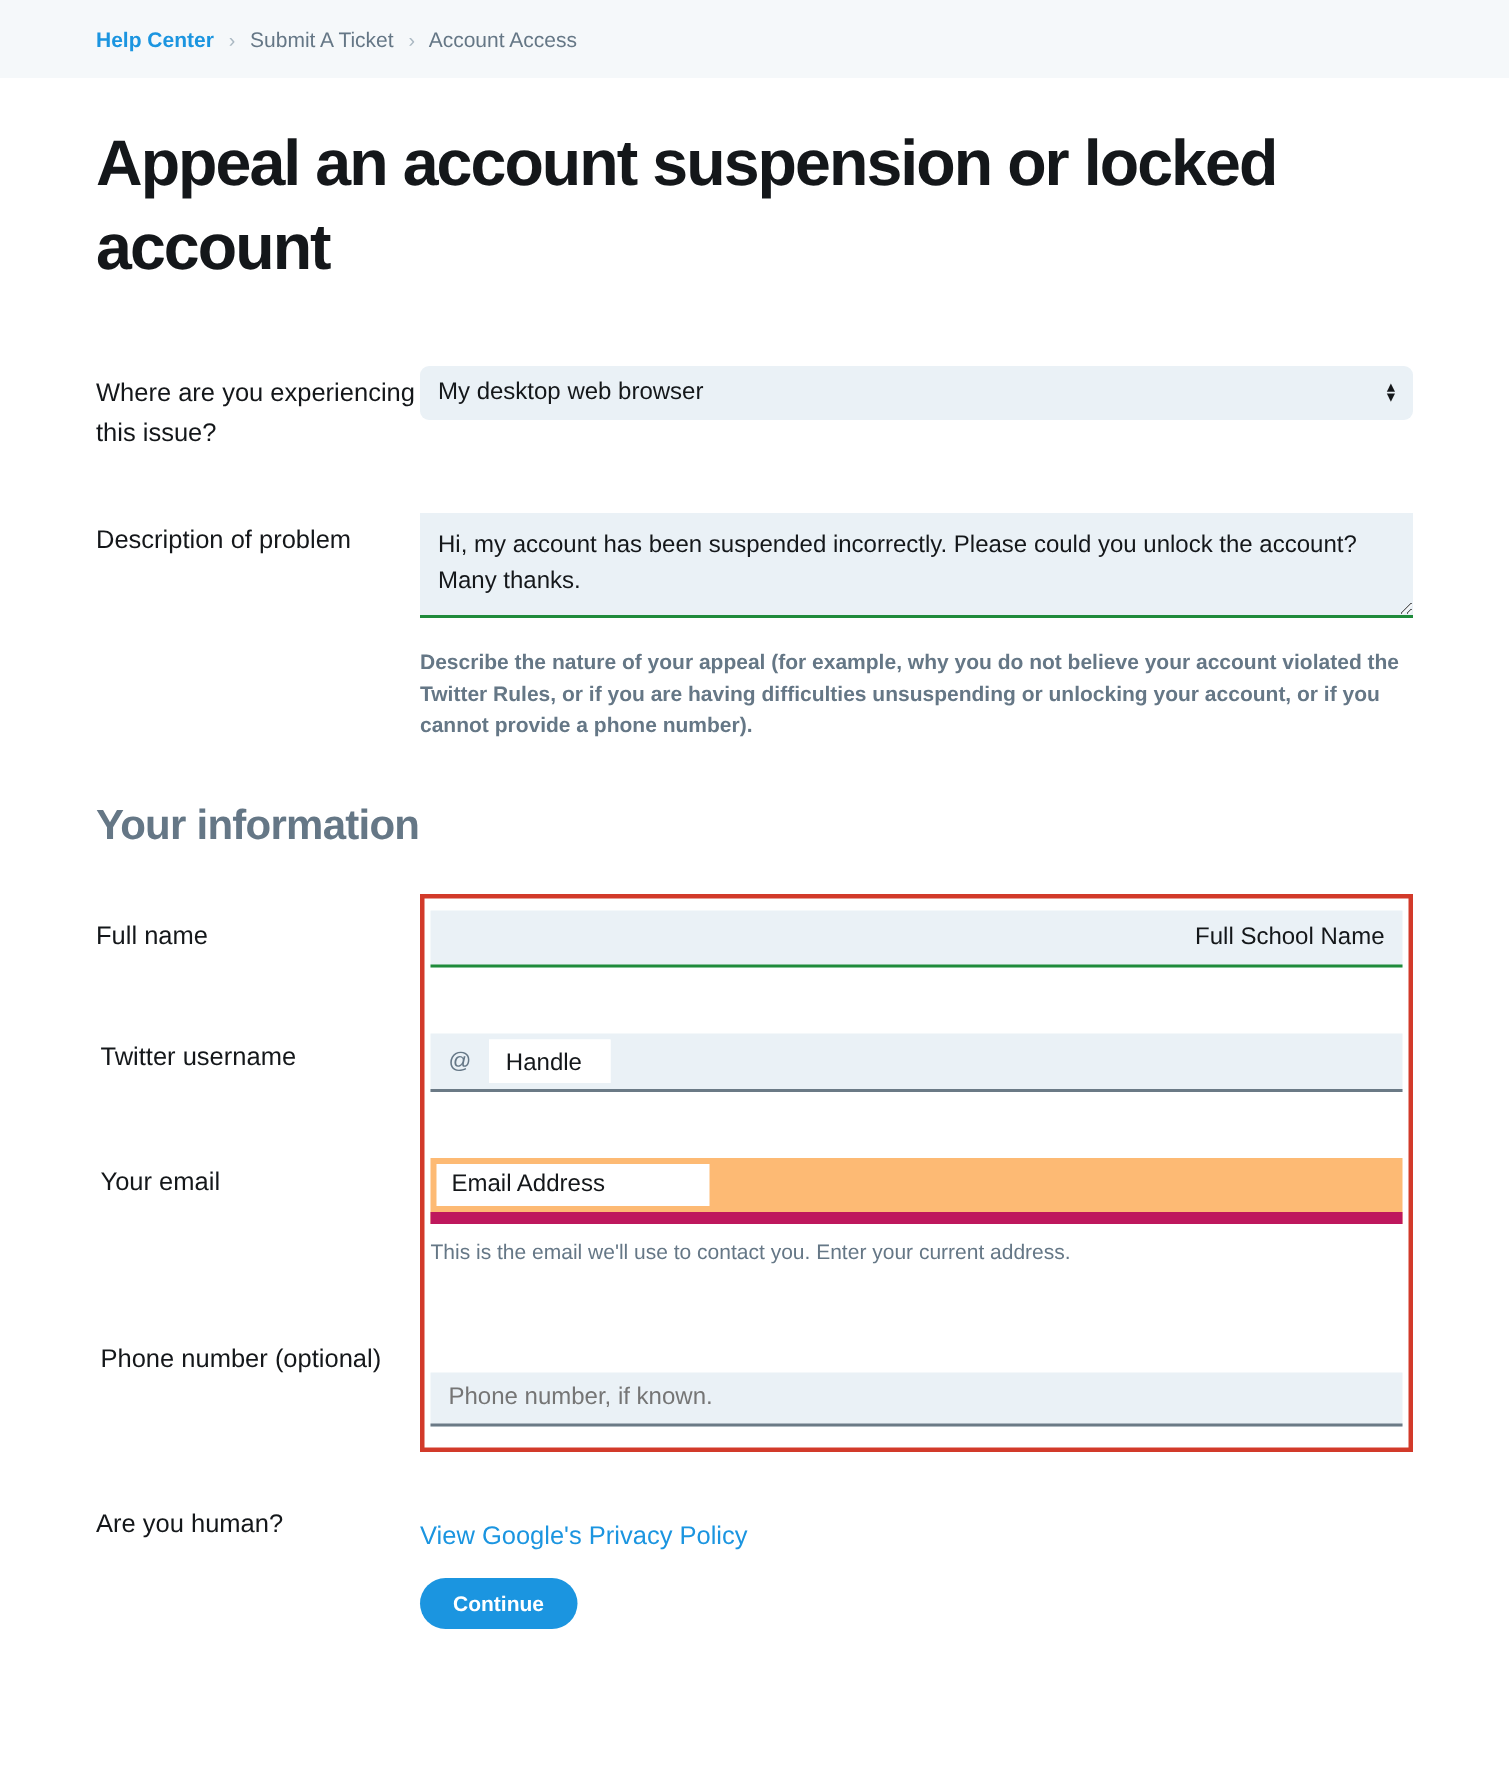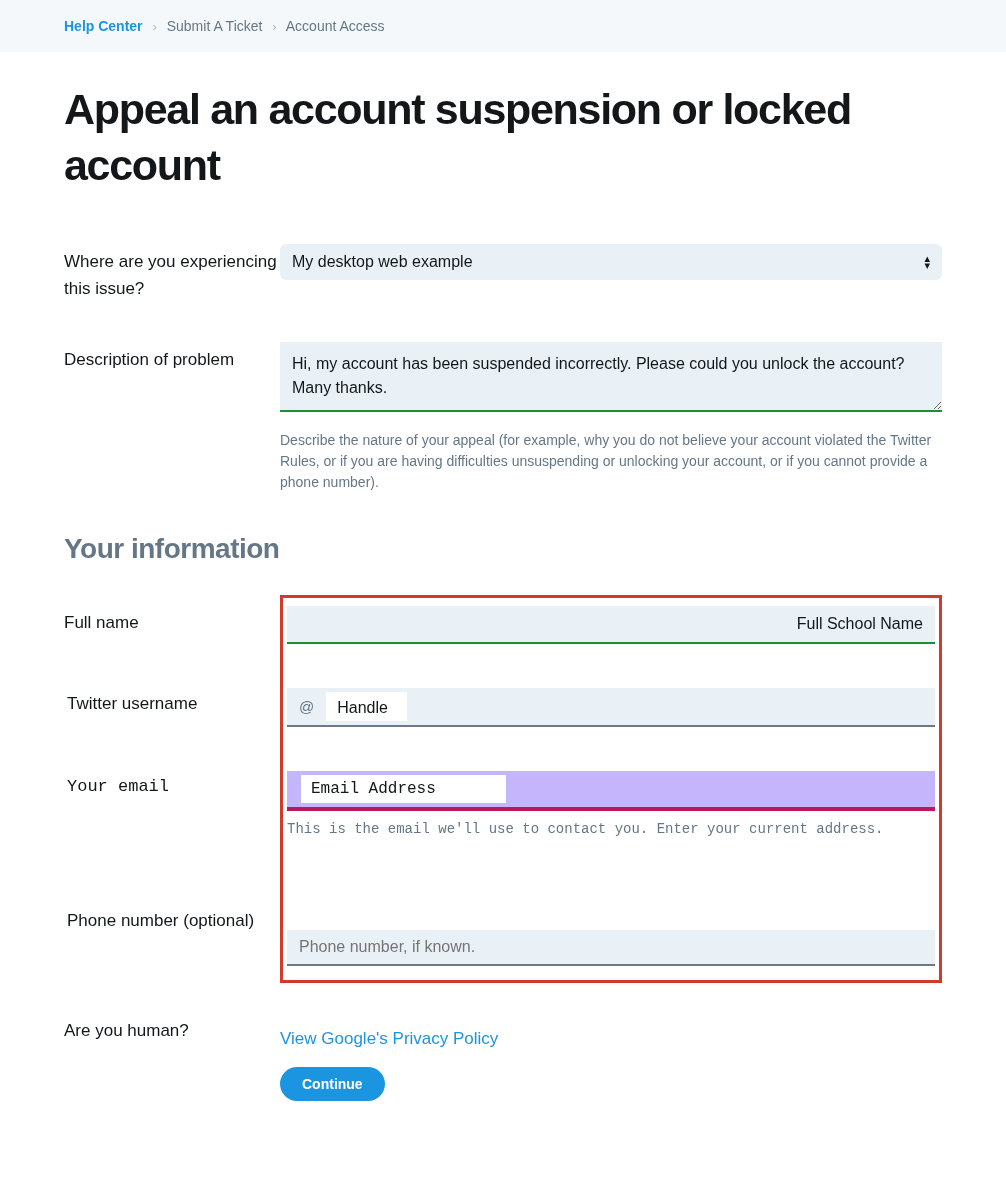--- a/index.html
+++ b/index.html
@@ -86,20 +86,21 @@
       font-family: inherit;
       resize: vertical;
       min-height: 64px;
       color: #14171a;
     }
     .help-text {
       font-size: 14px;
       color: #657786;
       margin-top: 14px;
       line-height: 1.5;
+      font-weight: bold;
     }
     h2.section-heading {
       font-size: 28px;
       font-weight: 800;
       color: #657786;
       letter-spacing: -0.5px;
       margin-bottom: 30px;
     }
     .highlight-box {
       border: 3px solid #d23a2a;
@@ -131,23 +132,23 @@
       color: #657786;
     }
     .username-chip {
       background: #fff;
       border: 1px solid #fff;
       padding: 6px 18px 3px 10px;
       font-size: 16px;
       margin: 4px 0;
     }
     .email-wrap {
-      background: #c4b5fd;
-      border-bottom: 4px solid #be185d;
-      padding: 4px 14px;
+      background: #fdba74;
+      border-bottom: 8px solid #be185d;
+      padding: 4px 4px;
       display: flex;
       align-items: center;
     }
     .email-chip {
       background: #fff;
       padding: 5px 70px 5px 10px;
       font-size: 16px;
     }
     .phone-input {
       width: 100%;
@@ -199,21 +200,21 @@
   <span class="crumb">Account Access</span>
 </div>
 
 <div class="container">
   <h1 class="page-title">Appeal an account suspension or locked account</h1>
 
   <div class="form-row">
     <div class="label-col">Where are you experiencing this issue?</div>
     <div class="input-col">
       <div class="select-wrap">
-        <span>My desktop web example</span>
+        <span>My desktop web browser</span>
         <span class="select-caret">
             <div>▴</div>
             <div>▾</div>
           </span>
       </div>
     </div>
   </div>
 
   <div class="form-row">
     <div class="label-col">Description of problem</div>
@@ -235,21 +236,21 @@
         </div>
 
         <div style="margin-bottom:44px; position:relative;">
           <div style="position:absolute; left:-220px; top:6px; width:216px; font-size:17px;">Twitter username</div>
           <div class="username-group">
             <span class="username-prefix">@</span>
             <span class="username-chip">Handle</span>
           </div>
         </div>
 
-        <div style="margin-bottom:68px; position:relative;font-family:Liberation Mono, monospace;">
+        <div style="margin-bottom:48px; position:relative;">
           <div style="position:absolute; left:-220px; top:6px; width:216px; font-size:17px;">Your email</div>
           <div class="email-wrap">
             <span class="email-chip">Email Address</span>
           </div>
           <div class="small-help">This is the email we'll use to contact you. Enter your current address.</div>
         </div>
 
         <div style="position:relative;">
           <div style="position:absolute; left:-220px; top:6px; width:216px; font-size:17px;">
             <span>Phone number </span><span class="opt">(optional)</span>

